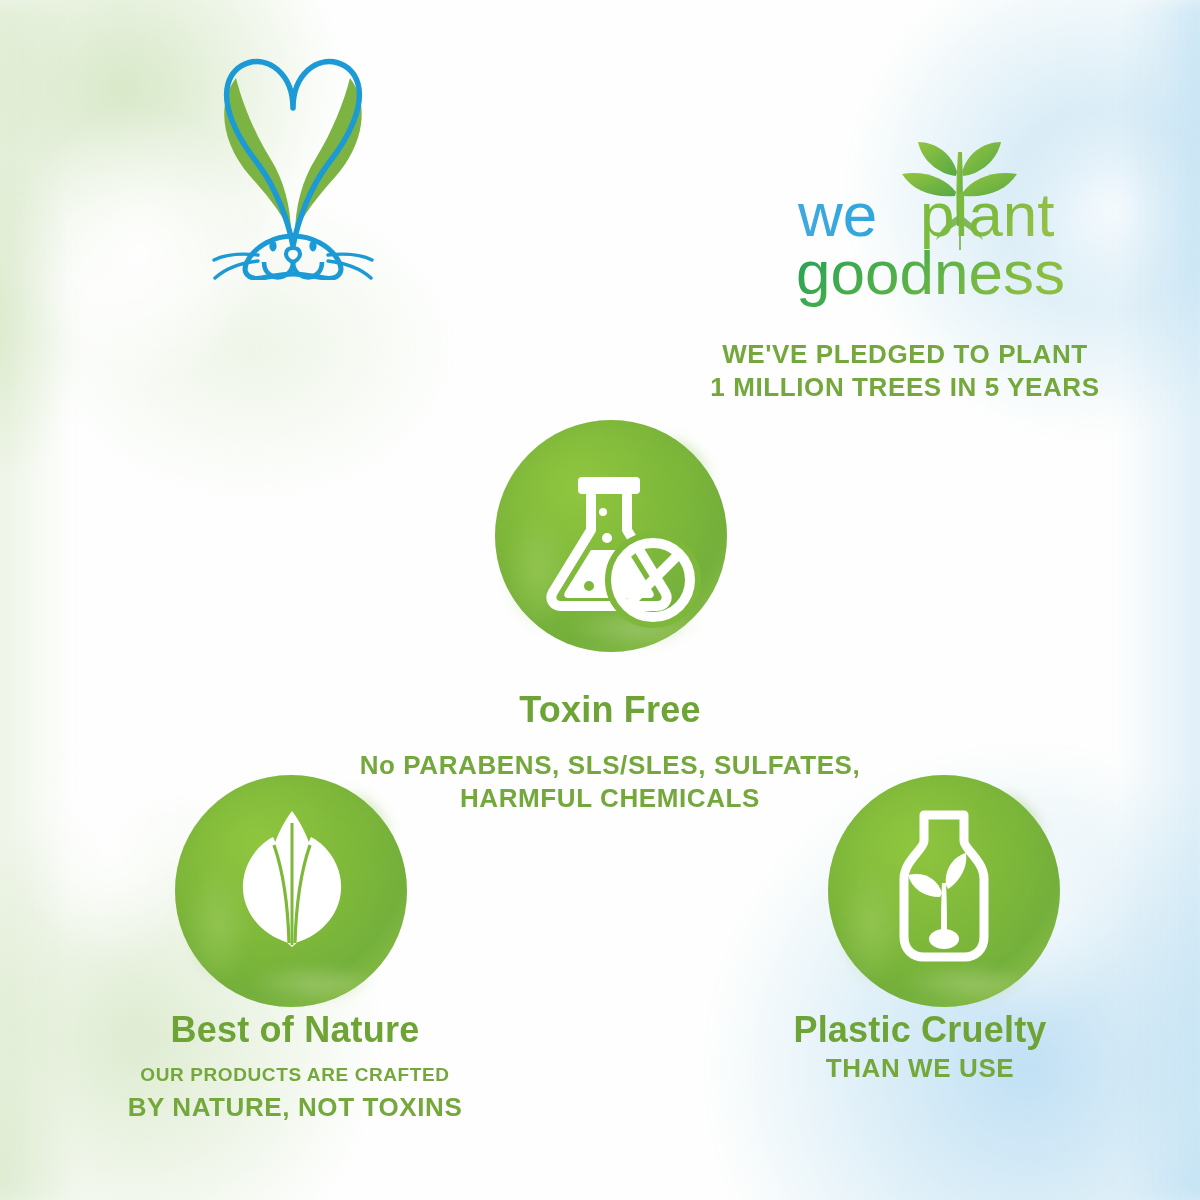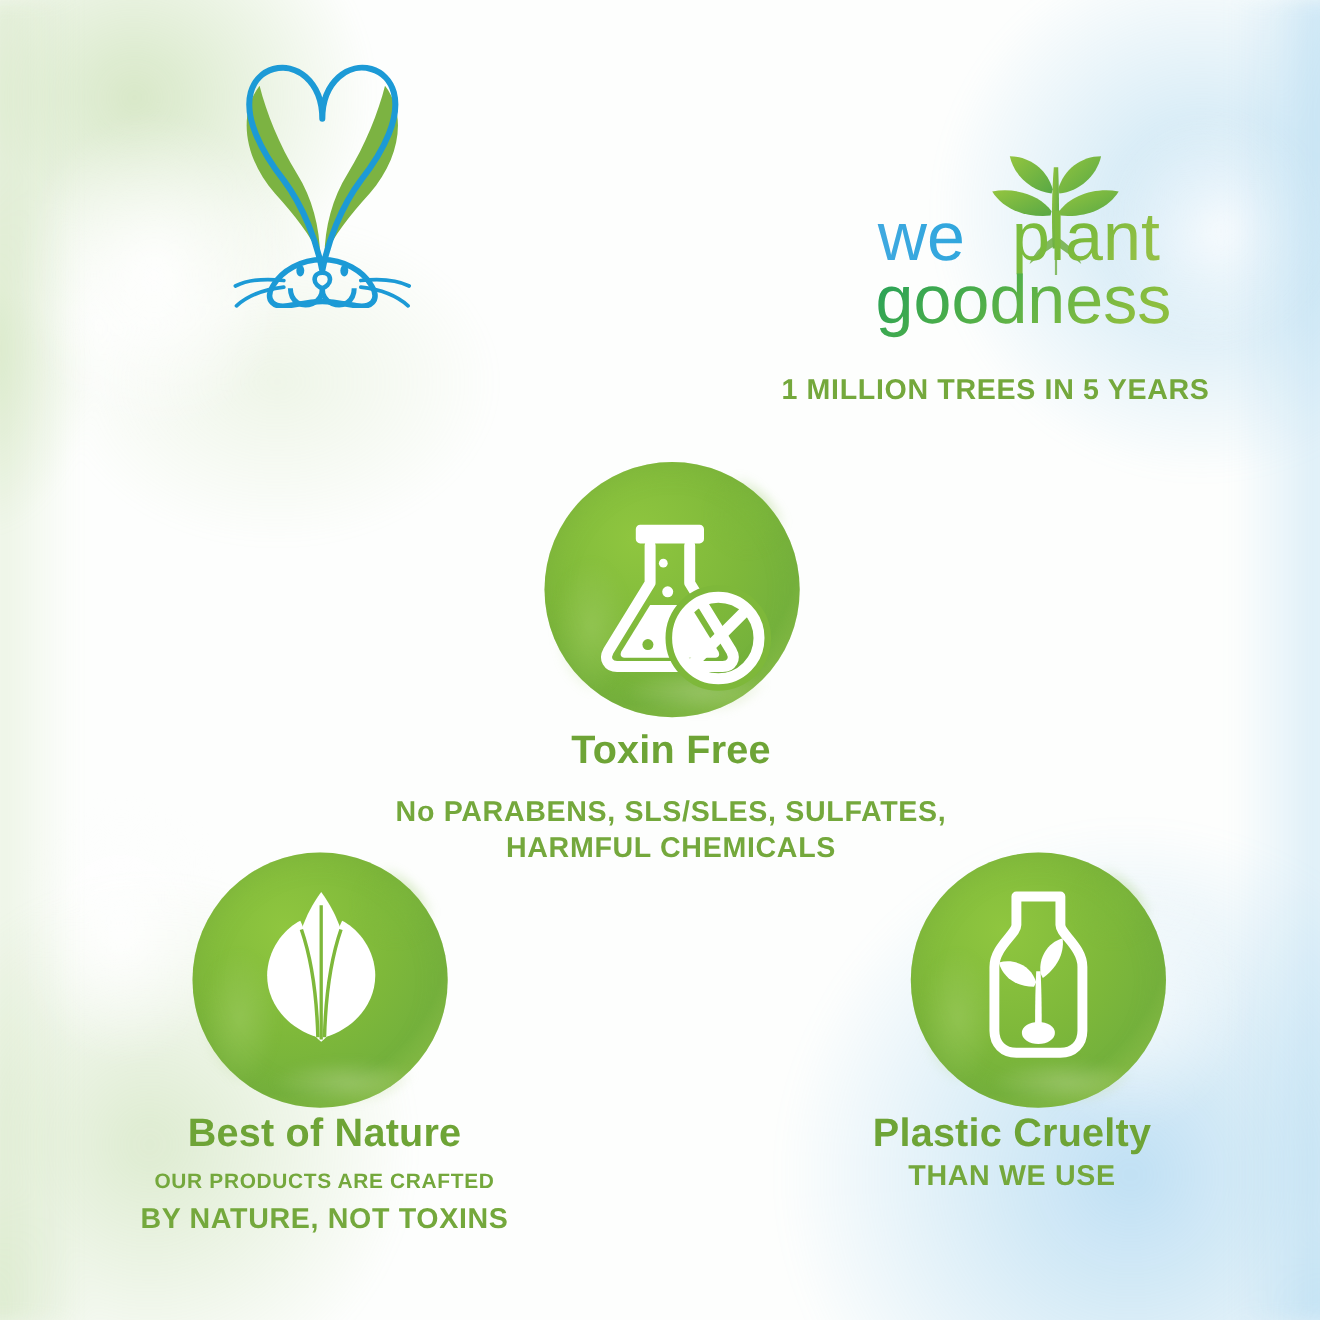--- a/index.html
+++ b/index.html
@@ -218,20 +218,21 @@
     </g>
 
     <text x="8" y="106" font-family="'Liberation Sans', sans-serif" font-size="62" fill="url(#gWe)">we</text>
 
     <text x="130" y="106" font-family="'Liberation Sans', sans-serif" font-size="62" fill="url(#gPlant)">plant</text>
 
     <text x="6" y="164" font-family="'Liberation Sans', sans-serif" font-size="62" fill="url(#gGood)">goodness</text>
   </svg>
 
   <div class="block" style="left:610px;top:338px;width:590px;">
+    <div class="subline" style="font-size:26px;line-height:33px;">WE'VE PLEDGED TO PLANT</div>
     <div class="subline" style="font-size:26px;line-height:33px;">1 MILLION TREES IN 5 YEARS</div>
   </div>
 
   <div class="badge" style="left:495px;top:420px;width:232px;height:232px;">
     <div class="blob"></div>
     <svg viewBox="0 0 232 232">
 
       <rect x="83" y="57" width="62" height="17" rx="4" fill="#ffffff"></rect>
 
       <path d="M96 76 L96 110 L58 172 C54 179 58 186 66 186
@@ -244,21 +245,21 @@
       <circle cx="112" cy="118" r="5" fill="#ffffff"></circle>
       <circle cx="115" cy="142" r="4.4" fill="#ffffff"></circle>
       <circle cx="94" cy="166" r="5" fill="#7EB83A"></circle>
 
       <circle cx="158" cy="160" r="44" fill="none" stroke="#7EB83A" stroke-width="8"></circle>
       <circle cx="158" cy="160" r="37" fill="none" stroke="#ffffff" stroke-width="10"></circle>
       <line x1="133" y1="185" x2="183" y2="135" stroke="#ffffff" stroke-width="10" stroke-linecap="round"></line>
     </svg>
   </div>
 
-  <div class="block" style="left:310px;top:660px;width:600px;">
+  <div class="block" style="left:310px;top:688px;width:600px;">
     <div class="heading" style="font-size:36px;line-height:44px;">Toxin Free</div>
     <div class="subline" style="font-size:26px;line-height:33px;margin-top:17px;">No PARABENS, SLS/SLES, SULFATES,</div>
     <div class="subline" style="font-size:26px;line-height:33px;">HARMFUL CHEMICALS</div>
   </div>
 
   <div class="badge" style="left:175px;top:775px;width:232px;height:232px;">
     <div class="blob"></div>
     <svg viewBox="0 0 232 232">
 
       <path d="M114 168 C86 160 66 136 68 108 C70 84 86 68 98 62

